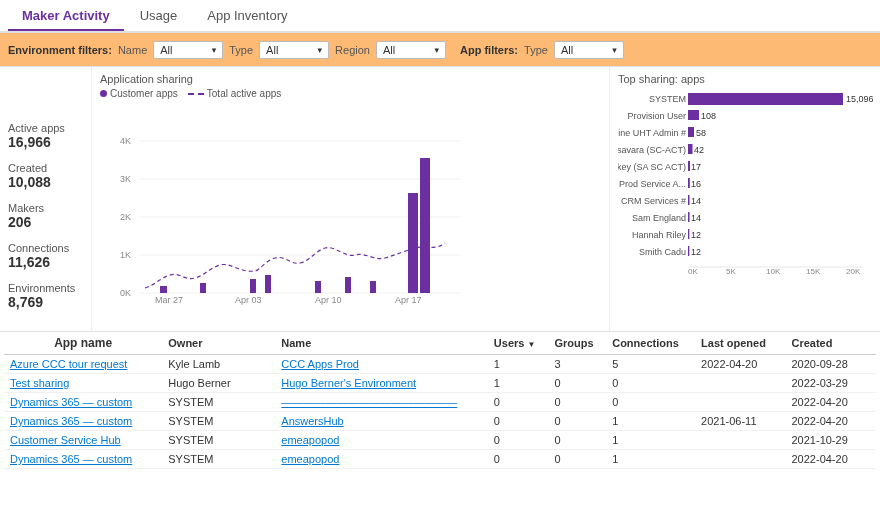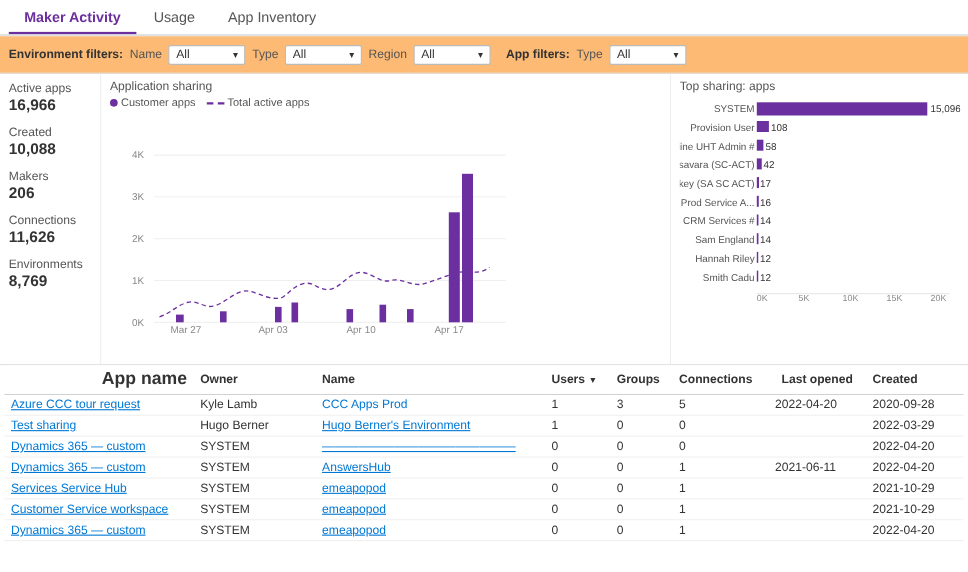--- a/index.html
+++ b/index.html
@@ -42,21 +42,21 @@
   <span style="font-size:11px; color:#555;">Type</span>
   <div style="display:flex; align-items:center; border:1px solid #bbb; border-radius:2px; padding:2px 6px; background:#fff; font-size:11px; min-width:70px; justify-content:space-between; cursor:pointer;">
     <span>All</span>
     <span style="font-size:9px; margin-left:4px;">▾</span>
   </div>
 </div>
 
 <div style="display:flex; height:265px; border-bottom:1px solid #e0e0e0;">
 
   <div style="width:92px; padding:8px; border-right:1px solid #eee; flex-shrink:0;">
-    <div style="margin-bottom:12px;">
+    <div style="margin-bottom:12px;margin-top:47px;">
       <div style="font-size:11px; color:#555;">Active apps</div>
       <div style="font-size:14px; font-weight:700; color:#333;">16,966</div>
     </div>
     <div style="margin-bottom:12px;">
       <div style="font-size:11px; color:#555;">Created</div>
       <div style="font-size:14px; font-weight:700; color:#333;">10,088</div>
     </div>
     <div style="margin-bottom:12px;">
       <div style="font-size:11px; color:#555;">Makers</div>
       <div style="font-size:14px; font-weight:700; color:#333;">206</div>
@@ -171,35 +171,35 @@
 
       <line x1="70" y1="178" x2="245" y2="178" stroke="#ccc" stroke-width="0.5"></line>
     </svg>
   </div>
 </div>
 
 <div style="overflow-y:auto; height:185px; padding: 0 4px;">
   <table style="width:100%; border-collapse:collapse; font-size:11px;">
     <thead>
       <tr>
-        <th style="text-align:right; padding:4px 6px; border-bottom:1px solid #ccc; font-size:16px; font-weight:600; color:#333; white-space:nowrap; min-width:140px;">App name</th>
+        <th style="text-align:center; padding:4px 6px; border-bottom:1px solid #ccc; font-size:12px; font-weight:600; color:#333; white-space:nowrap; min-width:140px;">App name</th>
         <th style="text-align:left; padding:4px 6px; border-bottom:1px solid #ccc; font-size:11px; font-weight:600; color:#333; white-space:nowrap; min-width:100px;">Owner</th>
         <th style="text-align:left; padding:4px 6px; border-bottom:1px solid #ccc; font-size:11px; font-weight:600; color:#333; white-space:nowrap; min-width:120px;">Name</th>
         <th style="text-align:left; padding:4px 6px; border-bottom:1px solid #ccc; font-size:11px; font-weight:600; color:#333; white-space:nowrap; min-width:50px; cursor:pointer;">Users <span style="font-size:8px;">▼</span></th>
         <th style="text-align:left; padding:4px 6px; border-bottom:1px solid #ccc; font-size:11px; font-weight:600; color:#333; white-space:nowrap; min-width:50px;">Groups</th>
         <th style="text-align:left; padding:4px 6px; border-bottom:1px solid #ccc; font-size:11px; font-weight:600; color:#333; white-space:nowrap; min-width:60px;">Connections</th>
-        <th style="text-align:center; padding:4px 6px; border-bottom:1px solid #ccc; font-size:11px; font-weight:600; color:#333; white-space:nowrap; min-width:80px;">Last opened</th>
+        <th style="text-align:left; padding:4px 6px; border-bottom:1px solid #ccc; font-size:11px; font-weight:600; color:#333; white-space:nowrap; min-width:80px;">Last opened</th>
         <th style="text-align:left; padding:4px 6px; border-bottom:1px solid #ccc; font-size:11px; font-weight:600; color:#333; white-space:nowrap; min-width:80px;">Created</th>
       </tr>
     </thead>
     <tbody id="table-body">
     <tr style="border-bottom: 1px solid rgb(240, 240, 240);">
           <td style="padding: 3px 6px; white-space: nowrap; color: rgb(0, 120, 212); cursor: pointer; text-decoration: underline;">Azure CCC tour request</td>
           <td style="padding: 3px 6px; white-space: nowrap;">Kyle Lamb</td>
-          <td style="padding: 3px 6px; white-space: nowrap; color: rgb(0, 120, 212); cursor: pointer; ">CCC Apps Prod</td>
+          <td style="padding: 3px 6px; white-space: nowrap; color: rgb(0, 120, 212); cursor: pointer; text-decoration: underline;">CCC Apps Prod</td>
           <td style="padding: 3px 6px; white-space: nowrap;">1</td>
           <td style="padding: 3px 6px; white-space: nowrap;">3</td>
           <td style="padding: 3px 6px; white-space: nowrap;">5</td>
           <td style="padding: 3px 6px; white-space: nowrap;">2022-04-20</td>
           <td style="padding: 3px 6px; white-space: nowrap;">2020-09-28</td>
         </tr>
         <tr style="border-bottom: 1px solid rgb(240, 240, 240);">
           <td style="padding: 3px 6px; white-space: nowrap; color: rgb(0, 120, 212); cursor: pointer; text-decoration: underline;">Test sharing</td>
           <td style="padding: 3px 6px; white-space: nowrap;">Hugo Berner</td>
           <td style="padding: 3px 6px; white-space: nowrap; color: rgb(0, 120, 212); cursor: pointer; text-decoration: underline;">Hugo Berner's Environment</td>
@@ -223,31 +223,21 @@
           <td style="padding: 3px 6px; white-space: nowrap; color: rgb(0, 120, 212); cursor: pointer; text-decoration: underline;">Dynamics 365 — custom</td>
           <td style="padding: 3px 6px; white-space: nowrap;">SYSTEM</td>
           <td style="padding: 3px 6px; white-space: nowrap; color: rgb(0, 120, 212); cursor: pointer; text-decoration: underline;">AnswersHub</td>
           <td style="padding: 3px 6px; white-space: nowrap;">0</td>
           <td style="padding: 3px 6px; white-space: nowrap;">0</td>
           <td style="padding: 3px 6px; white-space: nowrap;">1</td>
           <td style="padding: 3px 6px; white-space: nowrap;">2021-06-11</td>
           <td style="padding: 3px 6px; white-space: nowrap;">2022-04-20</td>
         </tr>
         <tr style="border-bottom: 1px solid rgb(240, 240, 240);">
-          <td style="padding: 3px 6px; white-space: nowrap; color: rgb(0, 120, 212); cursor: pointer; text-decoration: underline;">Services Service Hub</td>
-          <td style="padding: 3px 6px; white-space: nowrap;">SYSTEM</td>
-          <td style="padding: 3px 6px; white-space: nowrap; color: rgb(0, 120, 212); cursor: pointer; text-decoration: underline;">emeapopod</td>
-          <td style="padding: 3px 6px; white-space: nowrap;">0</td>
-          <td style="padding: 3px 6px; white-space: nowrap;">0</td>
-          <td style="padding: 3px 6px; white-space: nowrap;">1</td>
-          <td style="padding: 3px 6px; white-space: nowrap;"></td>
-          <td style="padding: 3px 6px; white-space: nowrap;">2021-10-29</td>
-        </tr>
-        <tr style="border-bottom: 1px solid rgb(240, 240, 240);">
-          <td style="padding: 3px 6px; white-space: nowrap; color: rgb(0, 120, 212); cursor: pointer; text-decoration: underline;">Customer Service workspace</td>
+          <td style="padding: 3px 6px; white-space: nowrap; color: rgb(0, 120, 212); cursor: pointer; text-decoration: underline;">Customer Service Hub</td>
           <td style="padding: 3px 6px; white-space: nowrap;">SYSTEM</td>
           <td style="padding: 3px 6px; white-space: nowrap; color: rgb(0, 120, 212); cursor: pointer; text-decoration: underline;">emeapopod</td>
           <td style="padding: 3px 6px; white-space: nowrap;">0</td>
           <td style="padding: 3px 6px; white-space: nowrap;">0</td>
           <td style="padding: 3px 6px; white-space: nowrap;">1</td>
           <td style="padding: 3px 6px; white-space: nowrap;"></td>
           <td style="padding: 3px 6px; white-space: nowrap;">2021-10-29</td>
         </tr>
         <tr style="border-bottom: 1px solid rgb(240, 240, 240);">
           <td style="padding: 3px 6px; white-space: nowrap; color: rgb(0, 120, 212); cursor: pointer; text-decoration: underline;">Dynamics 365 — custom</td>

